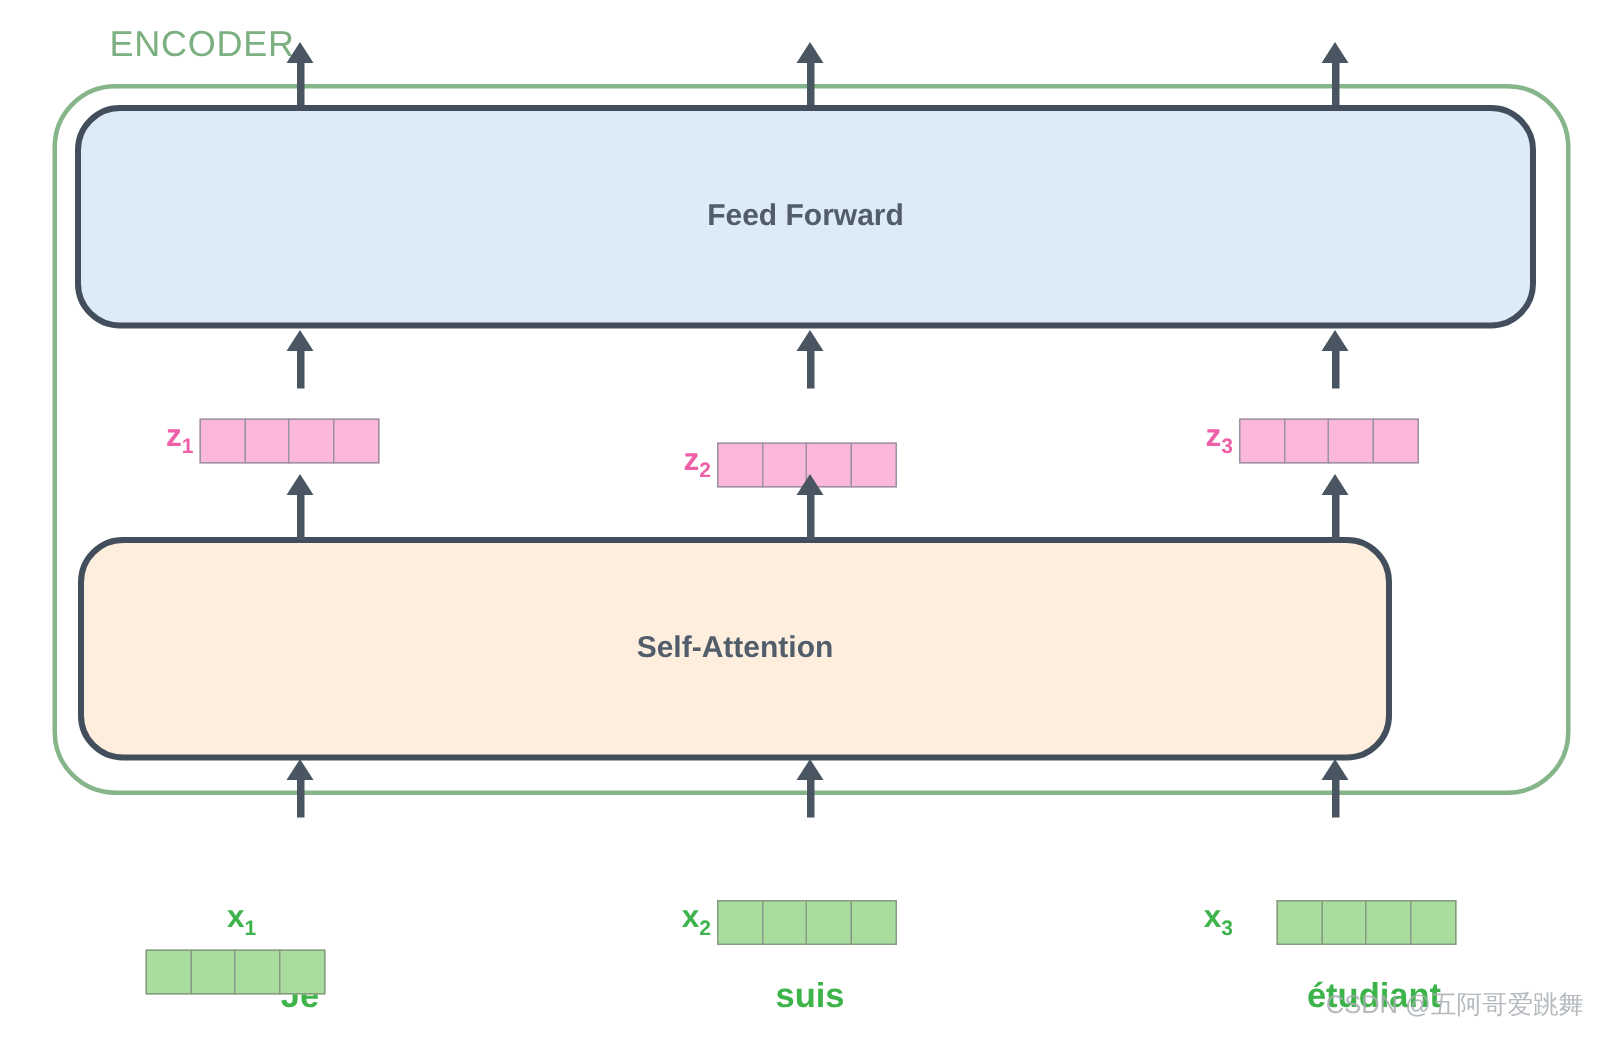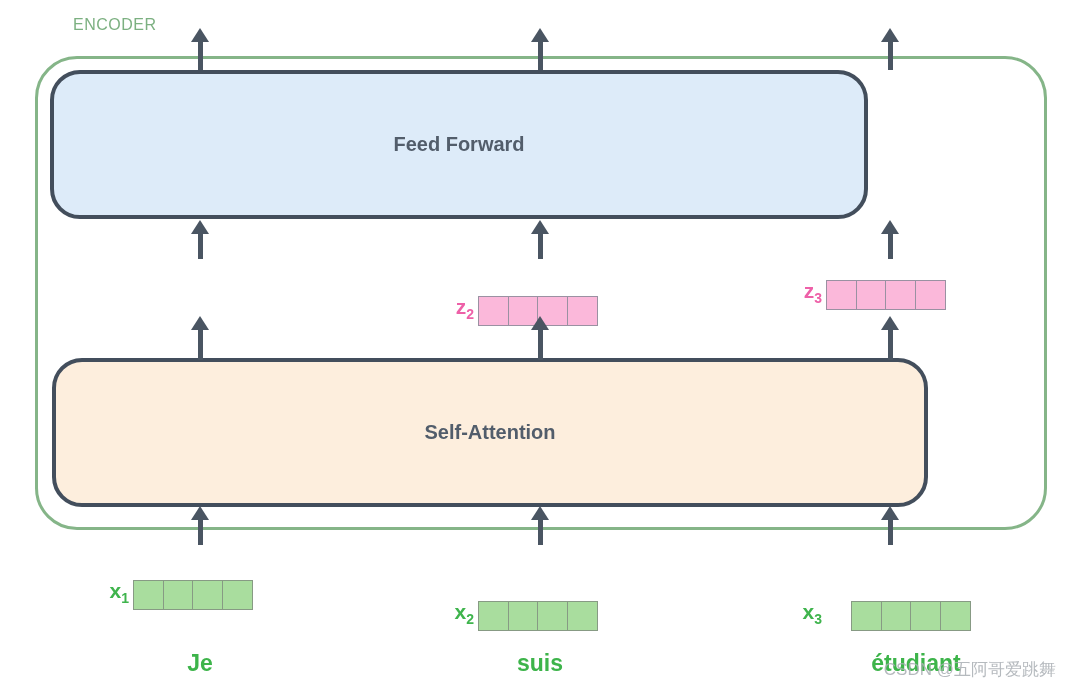--- a/index.html
+++ b/index.html
@@ -4,38 +4,38 @@
 <style>
   html,body { margin:0; padding:0; background:#ffffff; }
   .stage {
     position:relative; width:1080px; height:693px;
     background:#ffffff; overflow:hidden;
     font-family:"Liberation Sans", sans-serif;
   }
 
   .encoder-label {
     position:absolute; left:73px; top:16px;
-    font-size:16px; letter-spacing:0.5px;
+    font-size:24px; letter-spacing:0.5px;
     color:var(--encoder-text,#7cb081);
   }
 
   .encoder-box {
     position:absolute; left:35px; top:56px; width:1012px; height:474px;
     border:3px solid var(--encoder-green,#85b588);
     border-radius:42px; box-sizing:border-box; z-index:1;
   }
 
   .block {
     position:absolute; box-sizing:border-box;
     border:4px solid var(--box-border,#434e5c); border-radius:30px;
     display:flex; align-items:center; justify-content:center;
     font-size:20px; font-weight:600; color:var(--box-text,#525d6b);
     z-index:2;
   }
-  .ff-box { left:50px; top:70px; width:818px; height:149px;
+  .ff-box { left:50px; top:70px; width:974px; height:149px;
             background:var(--feed-forward-fill,#ddebf9); }
   .sa-box { left:52px; top:358px; width:876px; height:149px;
             background:var(--self-attention-fill,#fdeedd); }
 
   .arrow {
     position:absolute; width:18px; display:flex; flex-direction:column;
     align-items:center; z-index:5;
   }
   .arrow .head {
     width:0; height:0;
@@ -142,40 +142,49 @@
     </div>
   <div class="arrow" style="left:531px; top:506px; height:39px;">
       <div class="head"></div>
       <div class="stem"></div>
     </div>
   <div class="arrow" style="left:881px; top:506px; height:39px;">
       <div class="head"></div>
       <div class="stem"></div>
     </div>
 
+  <div class="vec-row z-row" style="left:97px; top:276px;">
+    <span class="vec-label"><span>z</span><sub>1</sub></span>
+    <div class="cells">
+        <div class="cell"></div>
+        <div class="cell"></div>
+        <div class="cell"></div>
+        <div class="cell"></div>
+      </div>
+  </div>
   <div class="vec-row z-row" style="left:442px; top:292px;">
     <span class="vec-label"><span>z</span><sub>2</sub></span>
     <div class="cells">
         <div class="cell"></div>
         <div class="cell"></div>
         <div class="cell"></div>
         <div class="cell"></div>
       </div>
   </div>
   <div class="vec-row z-row" style="left:790px; top:276px;">
     <span class="vec-label"><span>z</span><sub>3</sub></span>
     <div class="cells">
         <div class="cell"></div>
         <div class="cell"></div>
         <div class="cell"></div>
         <div class="cell"></div>
       </div>
   </div>
 
-  <div class="vec-row x-row" style="left:97px; top:576px;">
+  <div class="vec-row x-row" style="left:97px; top:597px;flex-direction:column;">
     <span class="vec-label"><span>x</span><sub>1</sub></span>
     <div class="cells">
         <div class="cell"></div>
         <div class="cell"></div>
         <div class="cell"></div>
         <div class="cell"></div>
       </div>
   </div>
   <div class="vec-row x-row" style="left:442px; top:597px;">
     <span class="vec-label"><span>x</span><sub>2</sub></span>

